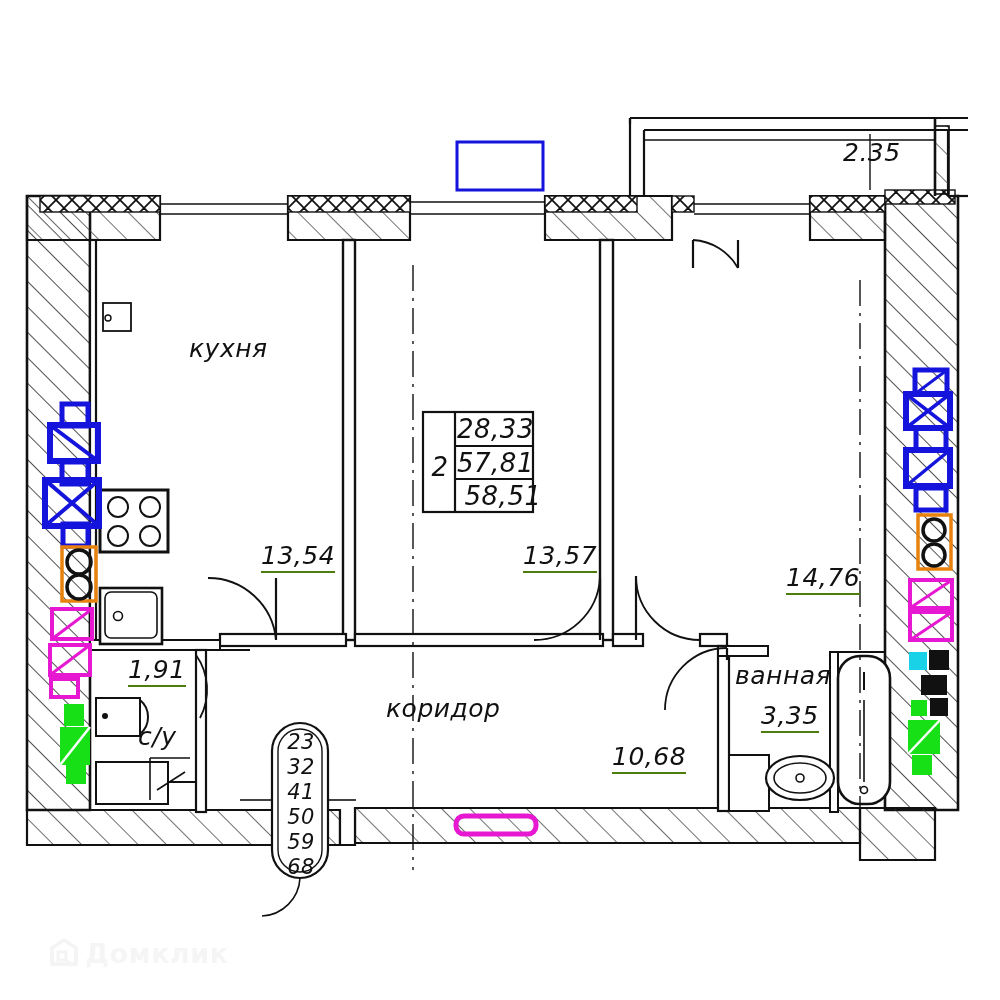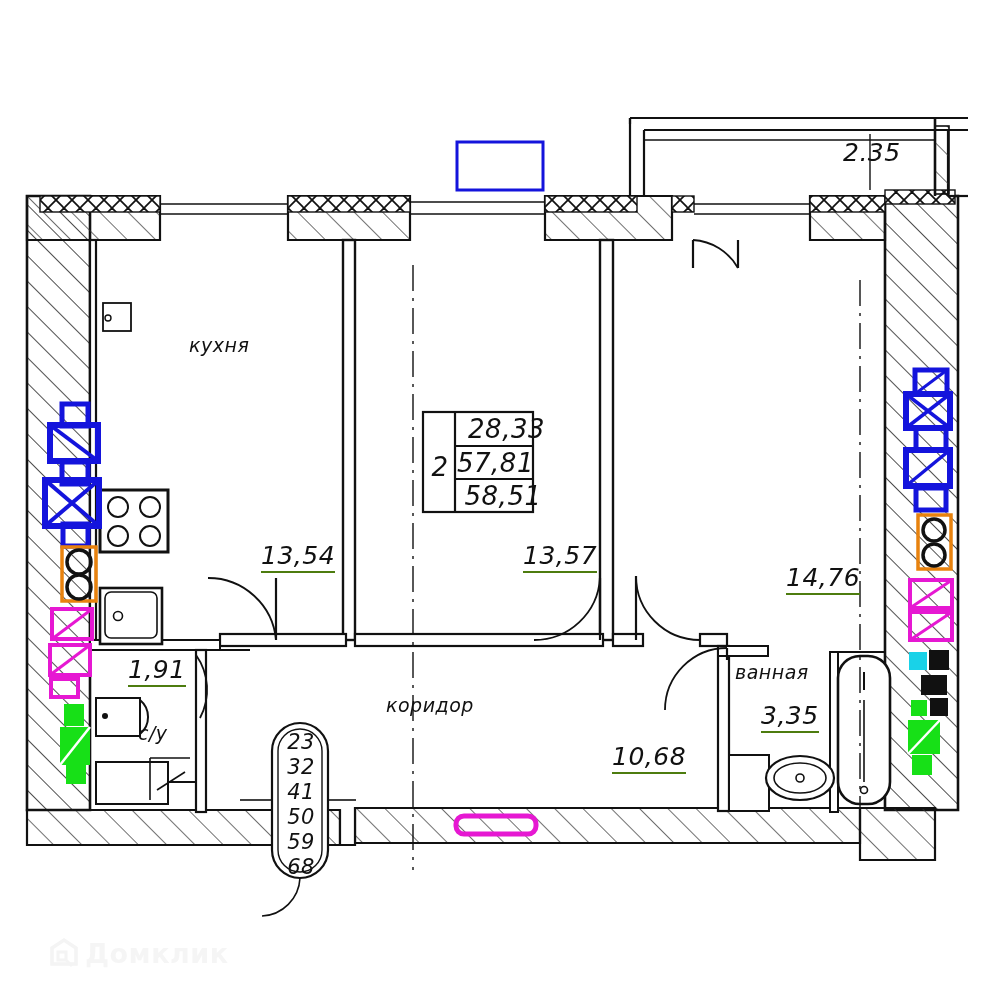--- a/index.html
+++ b/index.html
@@ -25,21 +25,21 @@
   }
   .lbl {
     position: absolute;
     font-family: "DejaVu Sans", sans-serif;
     font-style: italic;
     color: #111111;
     white-space: nowrap;
     letter-spacing: 0.5px;
   }
   .room-name {
-    font-size: 19px;
+    font-size: 25px;
     font-weight: 500;
   }
   .area {
     font-size: 25px;
     border-bottom: 2px solid #4d7c0f;
     padding-bottom: 1px;
   }
   .area-plain {
     font-size: 25px;
   }
@@ -339,21 +339,21 @@
 
   <div class="lbl room-name" style="left:735px; top:661px;">ванная</div>
   <div class="lbl area" style="left:761px; top:701px;">3,35</div>
 
   <div class="lbl room-name" style="left:138px; top:722px;">с/у</div>
   <div class="lbl area" style="left:128px; top:655px;">1,91</div>
 
   <div class="lbl area-plain" style="left:843px; top:138px;">2.35</div>
 
   <div class="lbl tbl-num" style="left:424px; top:452px; width:32px; text-align:center;">2</div>
-  <div class="lbl tbl-num" style="left:457px; top:414px; width:88px; text-align:right;">28,33</div>
+  <div class="lbl tbl-num" style="left:457px; top:414px; width:88px; text-align:left;">28,33</div>
   <div class="lbl tbl-num" style="left:457px; top:448px; width:76px; text-align:center;">57,81</div>
   <div class="lbl tbl-num" style="left:457px; top:481px; width:92px; text-align:center;">58,51</div>
 
   <div class="lbl floorlist" style="left:282px; top:730px; width:38px;">
     <div>23</div>
     <div>32</div>
     <div>41</div>
     <div>50</div>
     <div>59</div>
     <div>68</div>

